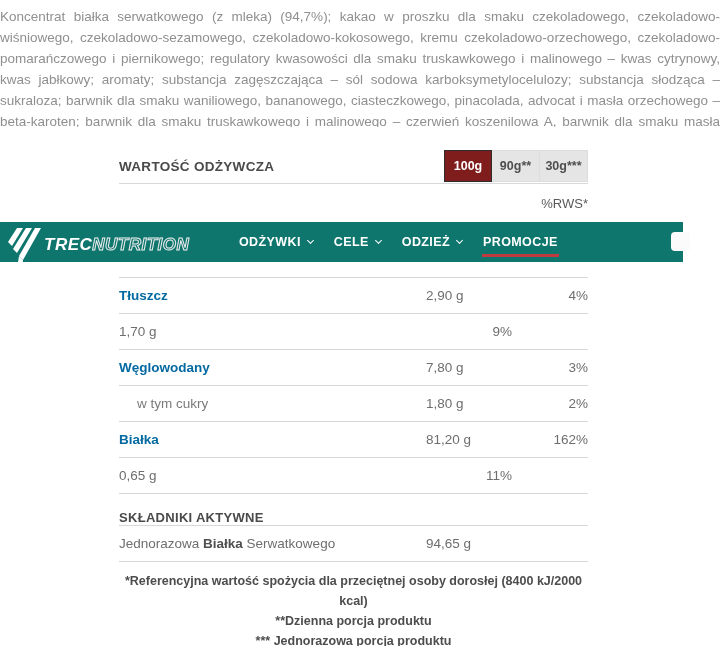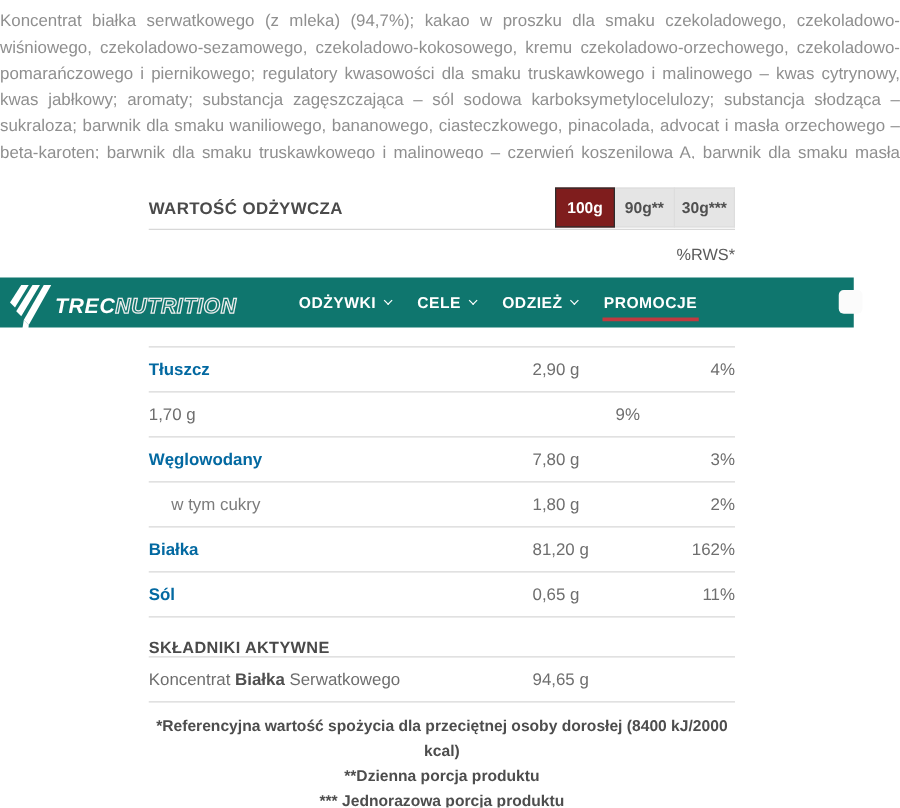--- a/index.html
+++ b/index.html
@@ -193,31 +193,30 @@
     <div class="c-rws">2%</div>
   </div>
 
   <div class="grid-row trow">
     <div class="lbl b">Białka</div>
     <div class="c-amt">81,20 g</div>
     <div class="c-rws">162%</div>
   </div>
 
   <div class="grid-row trow">
-    <div class="lbl b">Sól</div>
     <div class="c-amt">0,65 g</div>
     <div class="c-rws">11%</div>
   </div>
 
   <div class="section-row">
     <div>SKŁADNIKI AKTYWNE</div>
   </div>
 
   <div class="grid-row trow active-row">
-    <div class="lbl"><span>Koncentrat </span><b>Białka</b><span> Serwatkowego</span></div>
+    <div class="lbl"><span>Jednorazowa </span><b>Białka</b><span> Serwatkowego</span></div>
     <div class="c-amt">94,65 g</div>
     <div class="c-rws"></div>
   </div>
 
   <div class="footnotes">
     <div class="footnote">*Referencyjna wartość spożycia dla przeciętnej osoby dorosłej (8400 kJ/2000 kcal)</div>
     <div class="footnote">**Dzienna porcja produktu</div>
     <div class="footnote">*** Jednorazowa porcja produktu</div>
   </div>
 </div>

